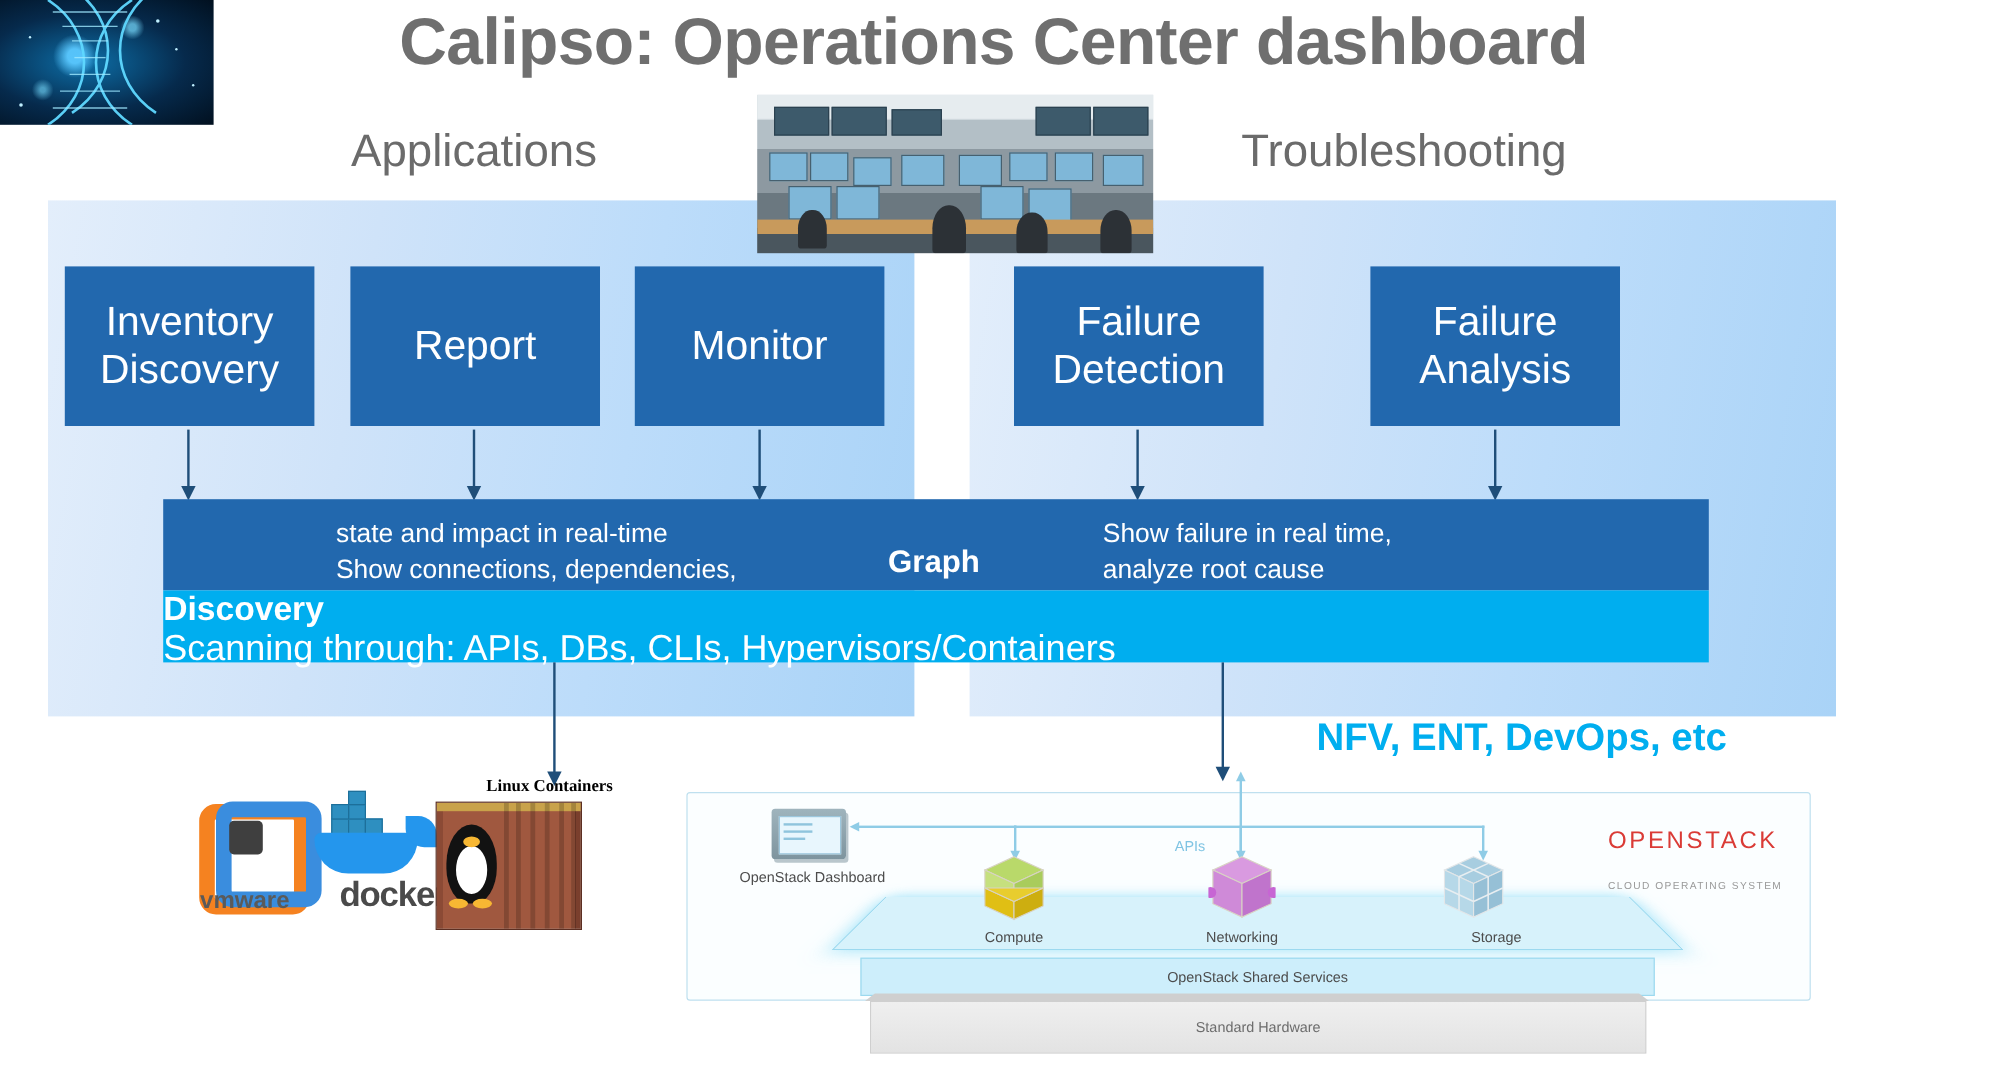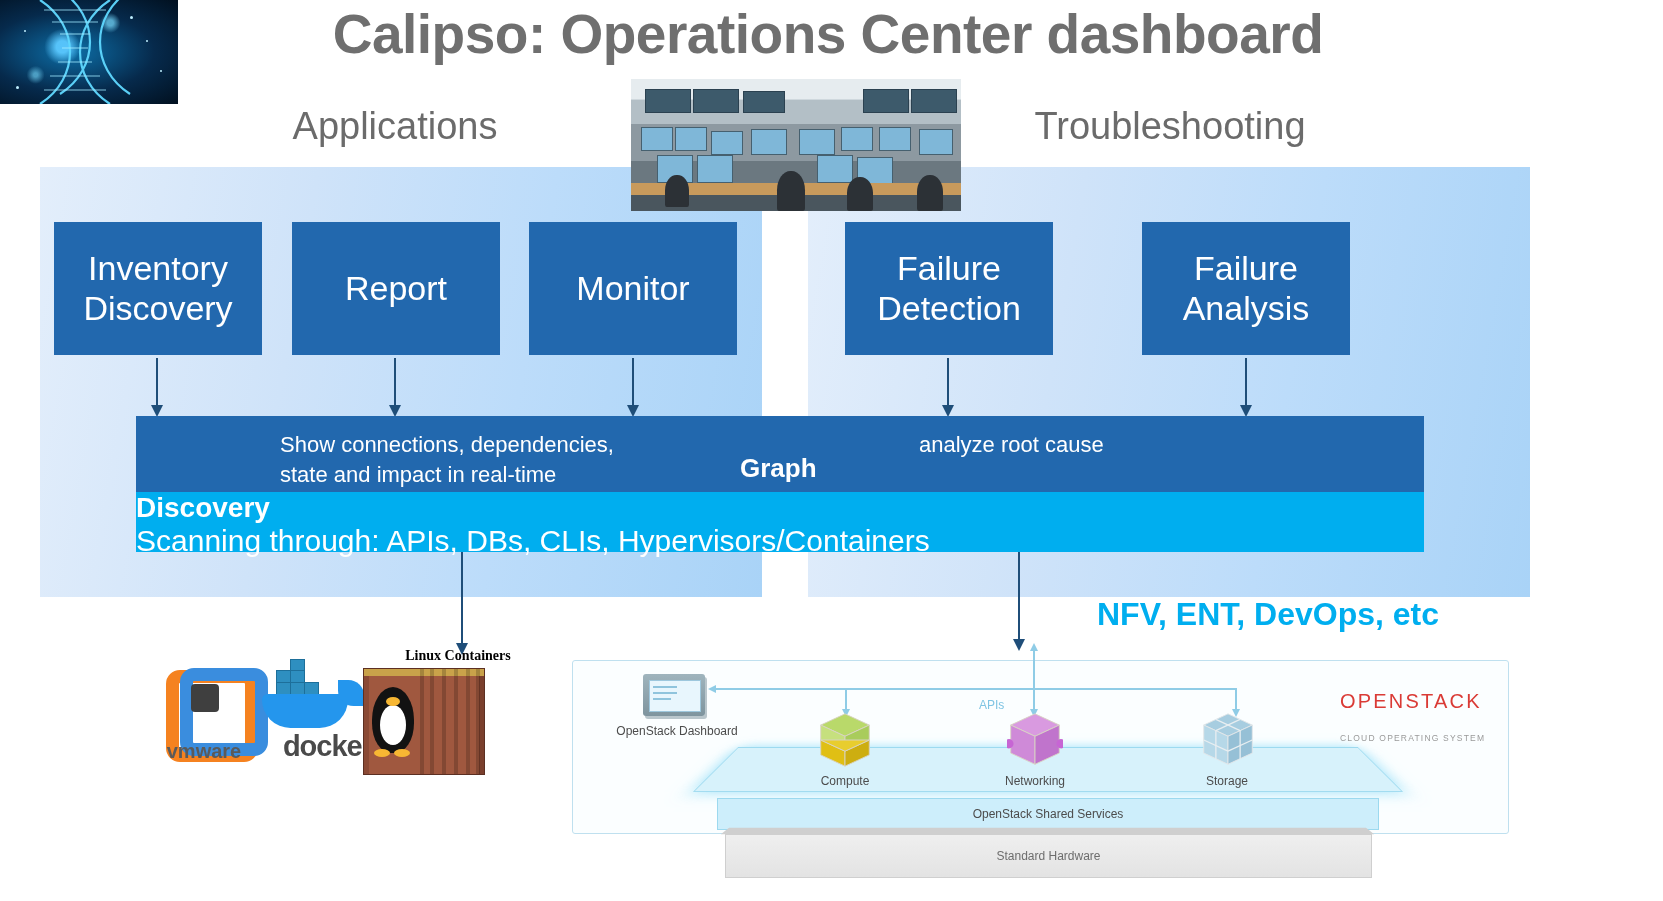--- a/index.html
+++ b/index.html
@@ -181,21 +181,21 @@
   #os-apis-label{position:absolute;left:414px;top:86px;font-size:12px;color:#7fc4e3;}
   #os-logo{position:absolute;left:775px;top:78px;width:170px;}
   #os-logo .os-name{font-size:20px;color:#da3b36;letter-spacing:2.2px;}
   #os-logo .os-sub{font-size:8.5px;color:#9a9a9a;letter-spacing:1.2px;margin-top:20px;}
   .os-cube{position:absolute;width:56px;height:56px;}
   #os-compute-cube{left:252px;top:100px;}
   #os-networking-cube{left:442px;top:100px;}
   #os-storage-cube{left:635px;top:100px;}
   #os-compute-label{left:200px;top:162px;width:160px;}
   #os-networking-label{left:390px;top:162px;width:160px;}
-  #os-storage-label{left:582px;top:162px;width:160px;}
+  #os-storage-label{left:602px;top:162px;width:160px;}
   #os-slab{
     position:absolute;left:152px;top:120px;width:660px;height:70px;
     background:#d7f2fb;border:1px solid #9cd9ef;
     transform:perspective(420px) rotateX(52deg);
     box-shadow:0 0 18px rgba(120,215,245,.75);
   }
   #os-shared-services{
     position:absolute;left:152px;top:186px;width:660px;height:30px;
     background:#cdeefb;border:1px solid #9cd9ef;
     display:flex;align-items:center;justify-content:center;
@@ -313,25 +313,26 @@
 </div>
 
 <span class="v-arrow" style="left:156px;top:358px;height:48px"></span>
 <span class="v-arrow" style="left:394px;top:358px;height:48px"></span>
 <span class="v-arrow" style="left:632px;top:358px;height:48px"></span>
 <span class="v-arrow" style="left:947px;top:358px;height:48px"></span>
 <span class="v-arrow" style="left:1245px;top:358px;height:48px"></span>
 
 <div id="bar-graph">
   <div class="bar-text" id="graph-left-text">
+    <div>state and impact in real-time</div>
     <div>Show connections, dependencies,</div>
-    <div>state and impact in real-time</div>
   </div>
   <div class="bar-text bold" id="graph-center-label">Graph</div>
   <div class="bar-text" id="graph-right-text">
+    <div>Show failure in real time,</div>
     <div>analyze root cause</div>
   </div>
 </div>
 
 <div id="bar-discovery">
   <div id="discovery-label">Discovery</div>
   <div id="scanning-text">Scanning through: APIs, DBs, CLIs, Hypervisors/Containers</div>
 </div>
 
 <span class="v-arrow" style="left:461px;top:552px;height:92px"></span>

